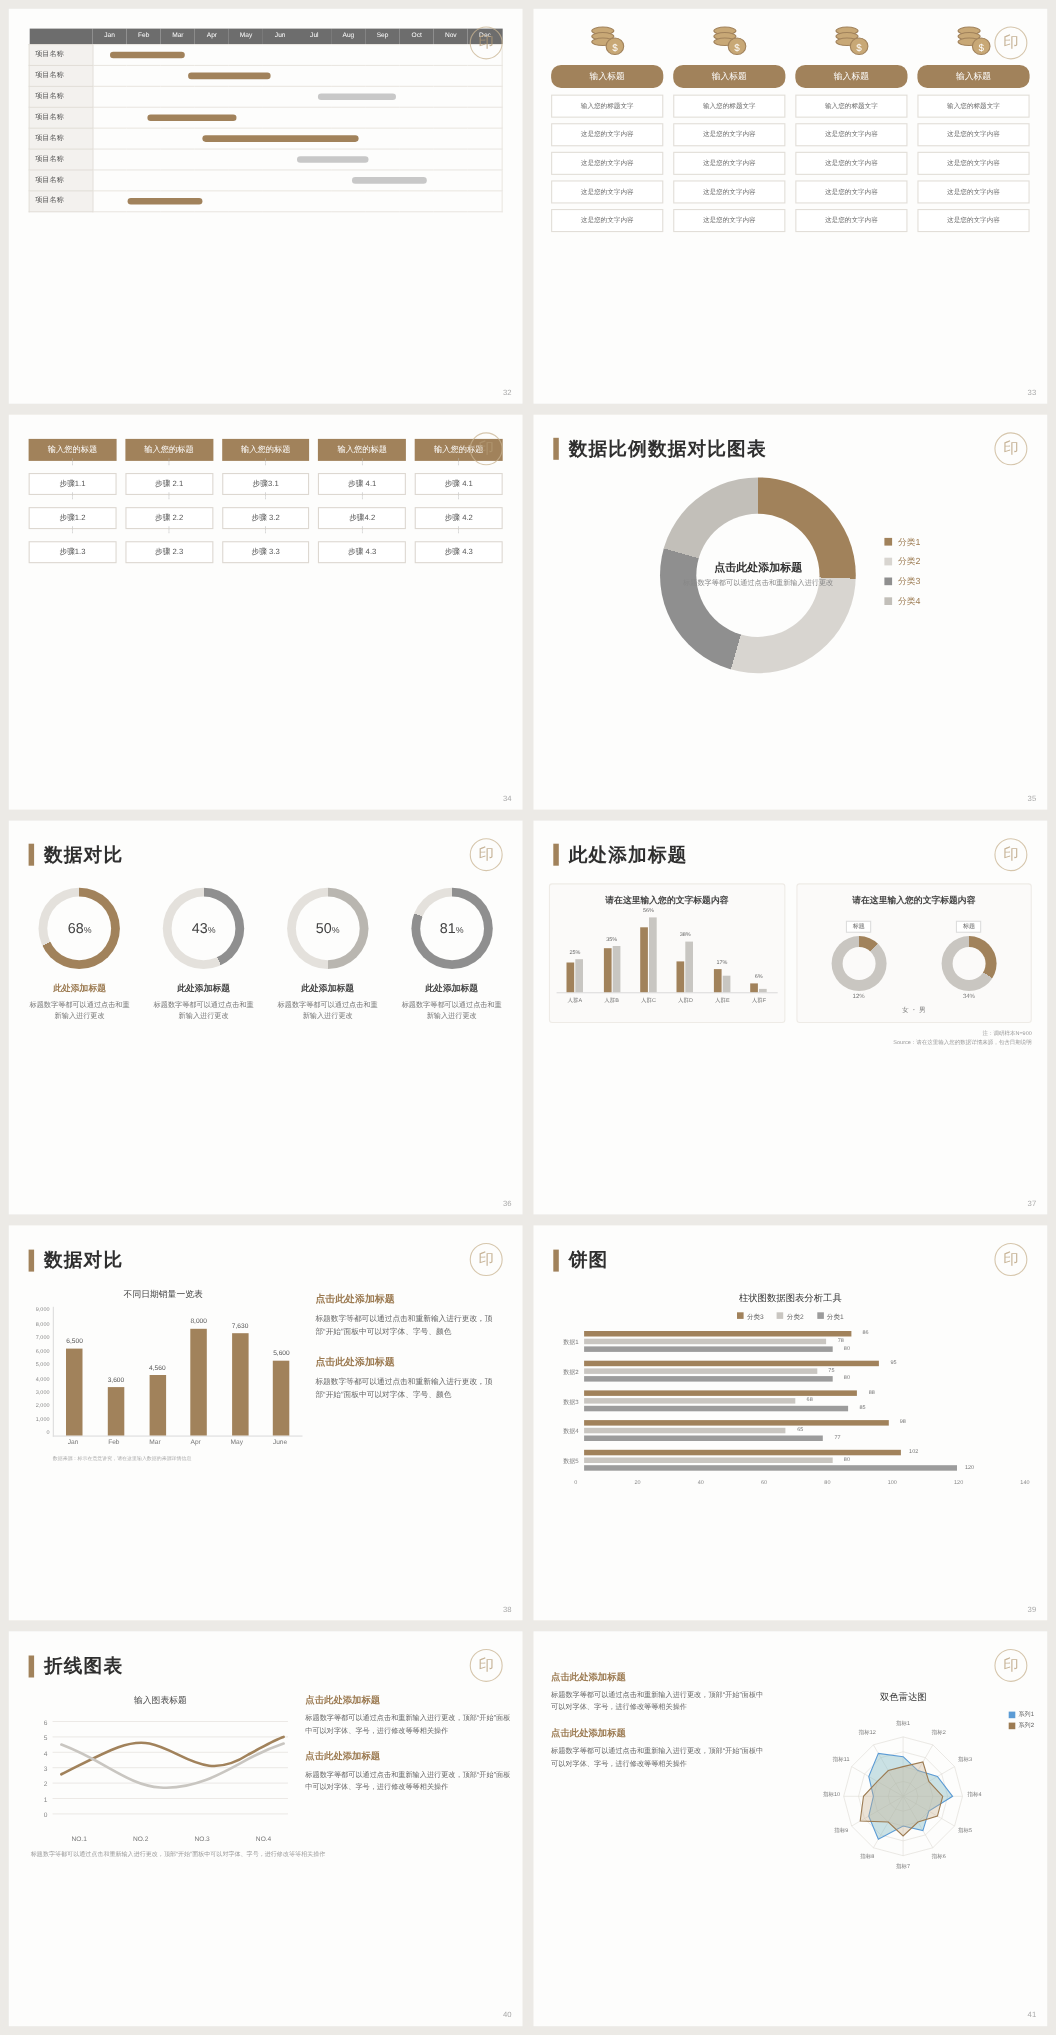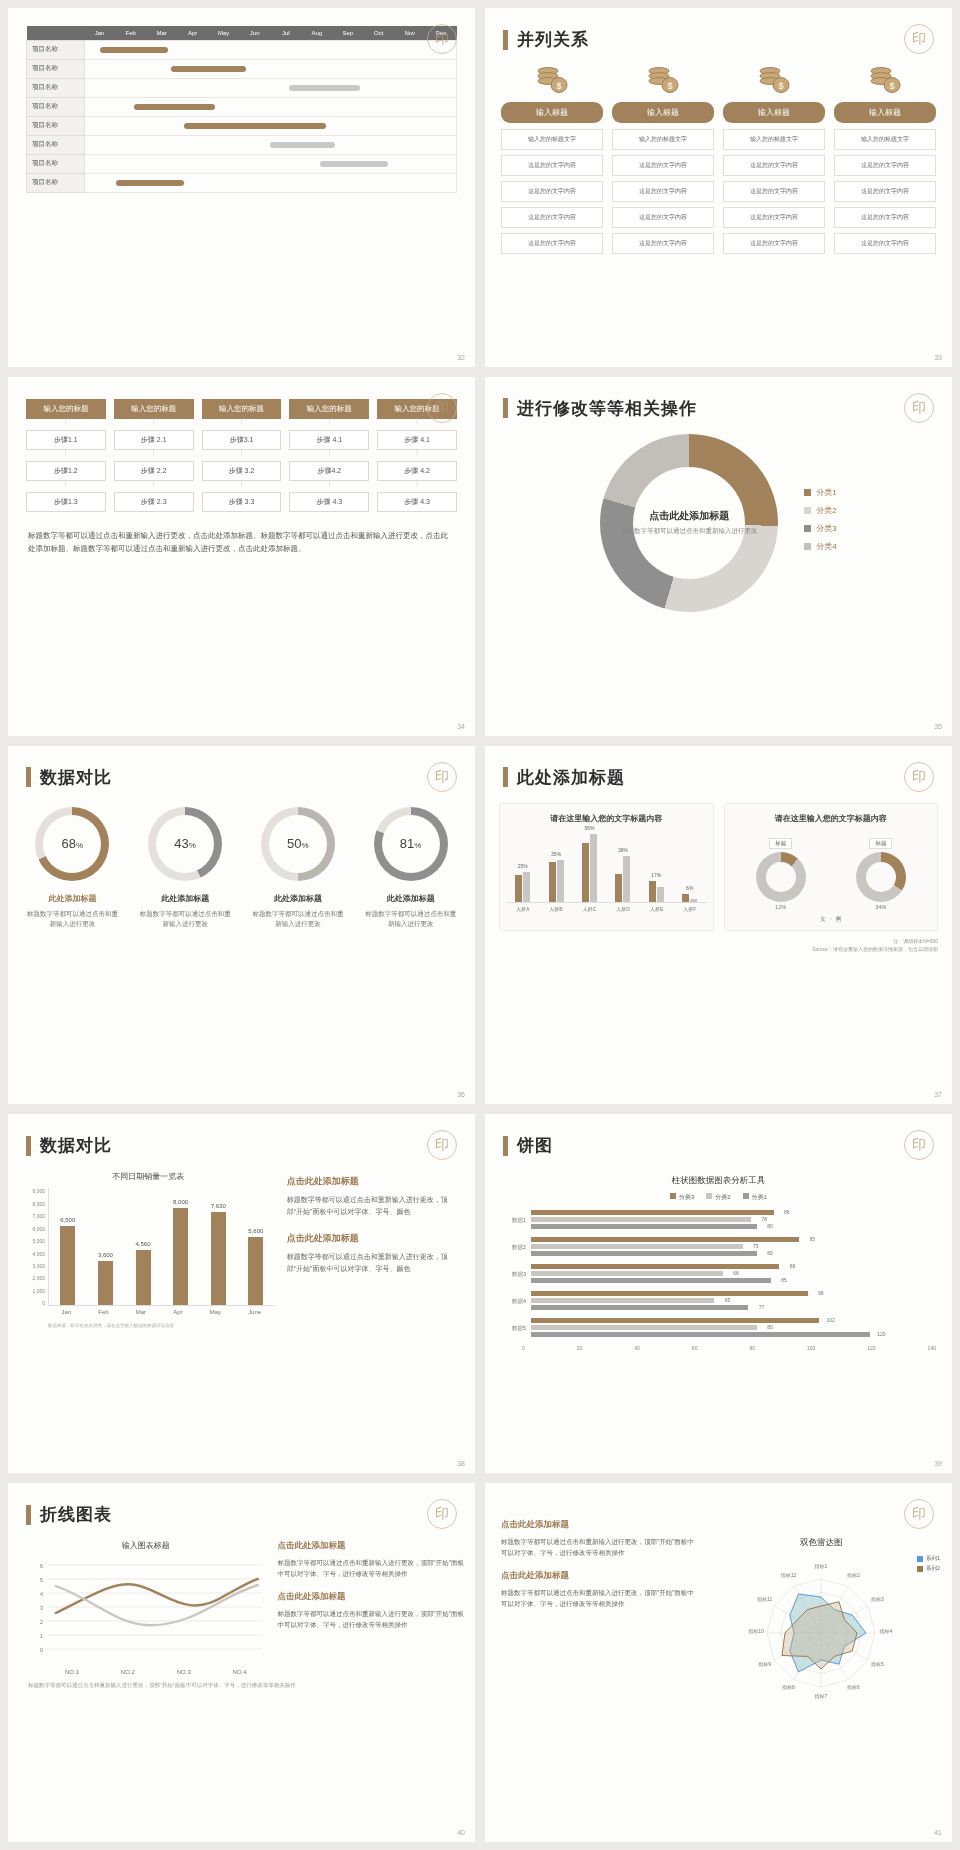--- a/index.html
+++ b/index.html
@@ -252,24 +252,20 @@
                 <div class="bar b" style="left: 8.33333%; width: 18.3333%;"></div>
               </td>
             </tr>
           </tbody>
       </table>
     </div>
     <div class="pageno">32</div>
   </div>
 
   <div class="slide">
-    <div class="slide-title">
-      <span class="title-bar"></span>
-      <span>并列关系</span>
-    </div>
     <div class="seal">印</div>
     <div class="cols4" id="parallel-cols">
         <div class="col4">
           <div class="coinwrap">
             <svg width="34" height="30" viewBox="0 0 34 30">
               <g fill="#c8a876" stroke="#a1825b" stroke-width="1">
                 <ellipse cx="13" cy="6" rx="10" ry="3.4"></ellipse>
                 <ellipse cx="13" cy="11" rx="10" ry="3.4"></ellipse>
                 <ellipse cx="13" cy="16" rx="10" ry="3.4"></ellipse>
                 <ellipse cx="24" cy="20" rx="8" ry="7.5"></ellipse>
@@ -387,28 +383,27 @@
         <div class="stepcol">
           <div class="stephead">输入您的标题</div>
           <div class="dotline">┆</div>
           <div class="stepcell">步骤 4.1</div>
           <div class="dotline">┆</div>
           <div class="stepcell">步骤 4.2</div>
           <div class="dotline">┆</div>
           <div class="stepcell">步骤 4.3</div>
         </div>
       </div>
-    <div class="para">标题数字等都可以通过点击和重新输入进行更改，点击此处添加标题。标题数字等都可以通过点击和重新输入进行更改，点击此处添加标题。标题数字等都可以通过点击和重新输入进行更改，点击此处添加标题。</div>
     <div class="pageno">34</div>
   </div>
 
   <div class="slide">
     <div class="slide-title">
       <span class="title-bar"></span>
-      <span>进行修改等等相关操作</span>
+      <span>数据比例数据对比图表</span>
     </div>
     <div class="seal">印</div>
     <div class="donut-wrap">
       <div class="donut">
         <div class="donut-center">
           <div class="t">点击此处添加标题</div>
           <div class="s">标题数字等都可以通过点击和重新输入进行更改</div>
         </div>
       </div>
       <div class="legend" id="donut-legend">

